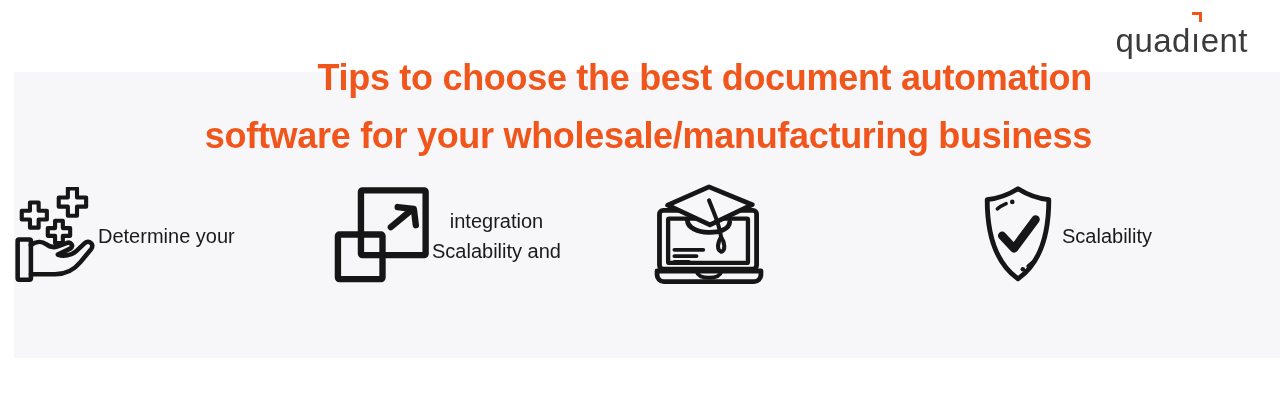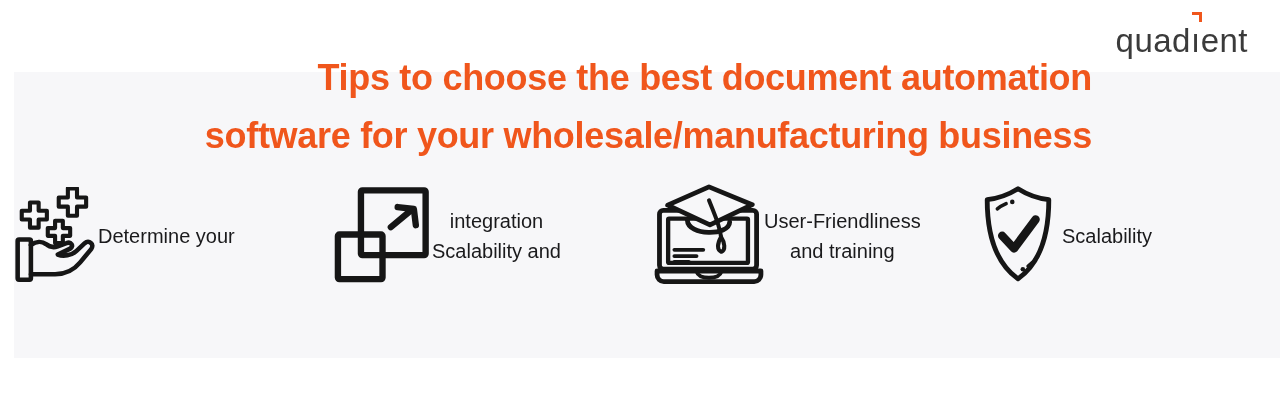--- a/index.html
+++ b/index.html
@@ -107,24 +107,20 @@
           <path class="stroke" stroke-width="4" d="M21,75 h23"></path>
           <path class="stroke" stroke-width="4" d="M21,81 h15"></path>
           <path class="stroke fillbg" stroke-width="5" d="M3,90.5 h108 v4 a7,7 0 0 1 -7,7 h-94 a7,7 0 0 1 -7,-7 Z"></path>
           <path class="stroke" stroke-width="4" d="M44,91 c1.5,5 5.5,6.5 13,6.5 c7.5,0 11.5,-1.5 13,-6.5"></path>
           <path class="stroke fillbg" stroke-width="5" d="M57,3 L102,21.5 L58,42.5 L14,22 Z"></path>
           <path class="stroke" stroke-width="5" d="M34.5,37.5 C35,54 78,54.5 78.5,39.5"></path>
           <path class="stroke" stroke-width="4.2" d="M57,17 C62,30 68,42 69.5,55"></path>
           <path class="stroke" stroke-width="4.2" d="M69.5,55 C65.5,62 65,68.5 69.8,70.5 C74.5,68.5 73.5,61 69.5,55 Z"></path>
         </svg>
       </div>
-      <div class="label">
-        <div>User-Friendliness</div>
-        <div>and training</div>
-      </div>
     </div>
 
     <div class="feature">
       <div class="icon-box">
         <svg width="88" height="102" viewBox="0 0 100 112">
           <path class="stroke" stroke-width="5.5" d="M50,4.5 C61,11.5 72.5,15.5 85,17 C85,52 78,87 50,107 C22,87 15,52 15,17 C27.5,15.5 39,11.5 50,4.5 Z"></path>
           <path class="stroke" stroke-width="9.5" d="M32,58 L45.5,72.5 L70,39.5"></path>
           <path class="stroke" stroke-width="4" d="M26.5,27.5 C29.5,25 33,23 36.5,21.5"></path>
           <circle class="dot" cx="43.5" cy="19.5" r="2.6"></circle>
           <path class="stroke" stroke-width="4" d="M61.5,92.5 C65.5,89.5 69.5,85.5 72.5,81.5"></path>

